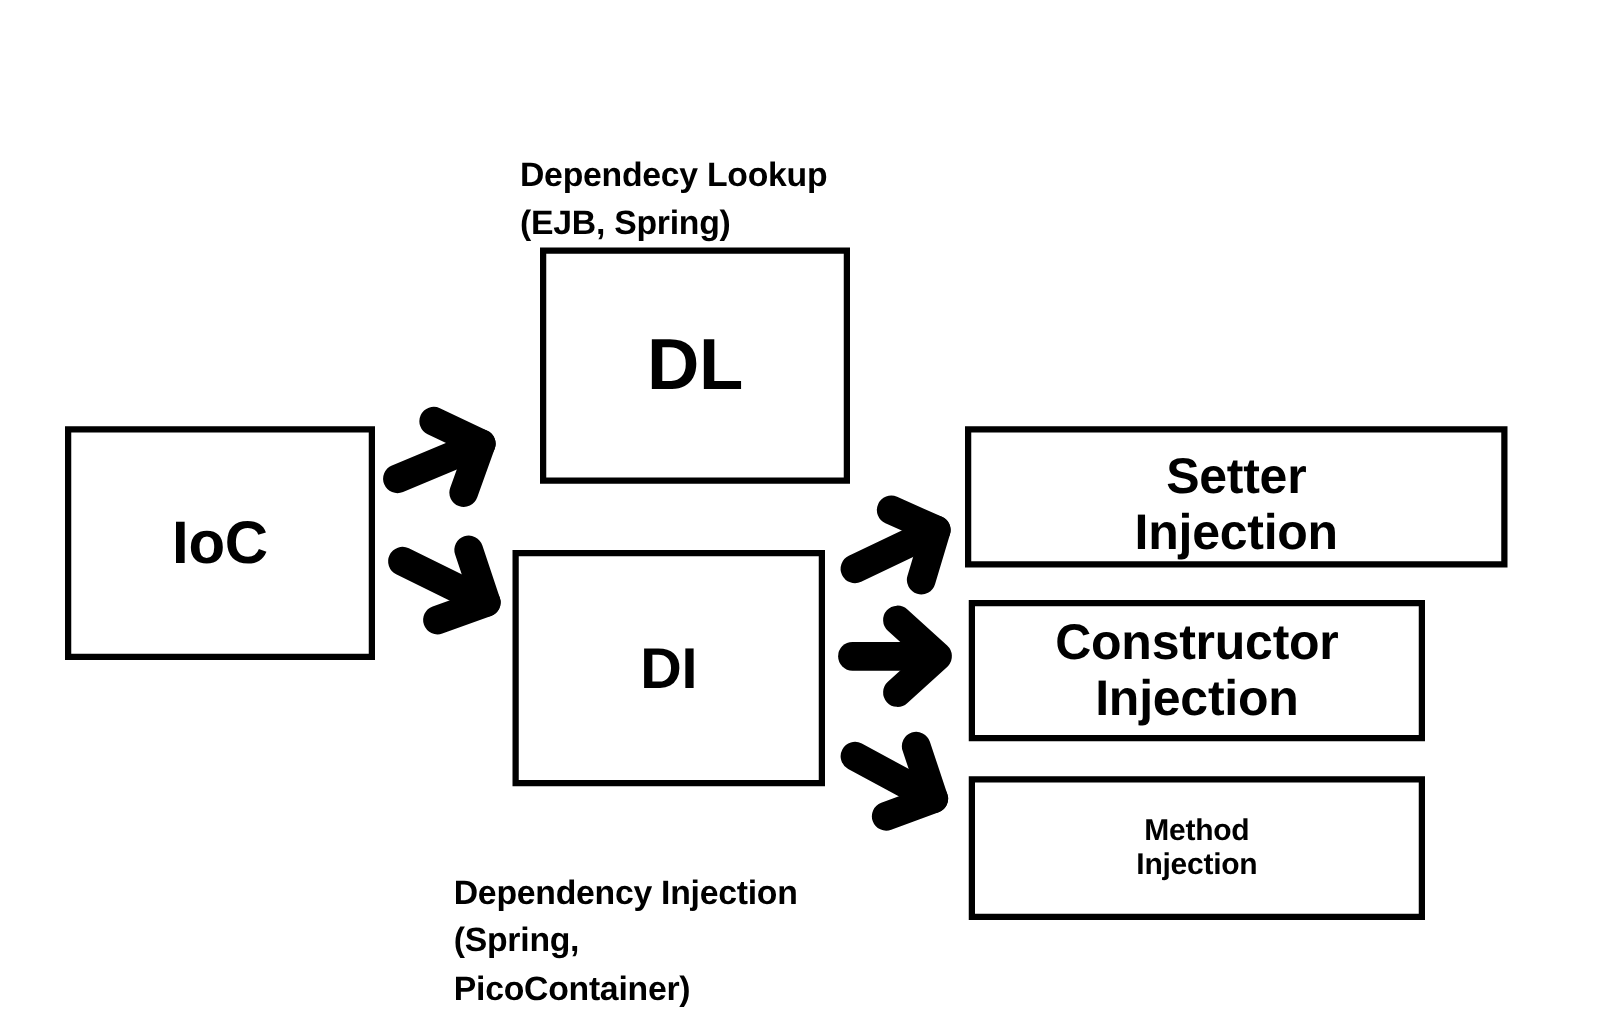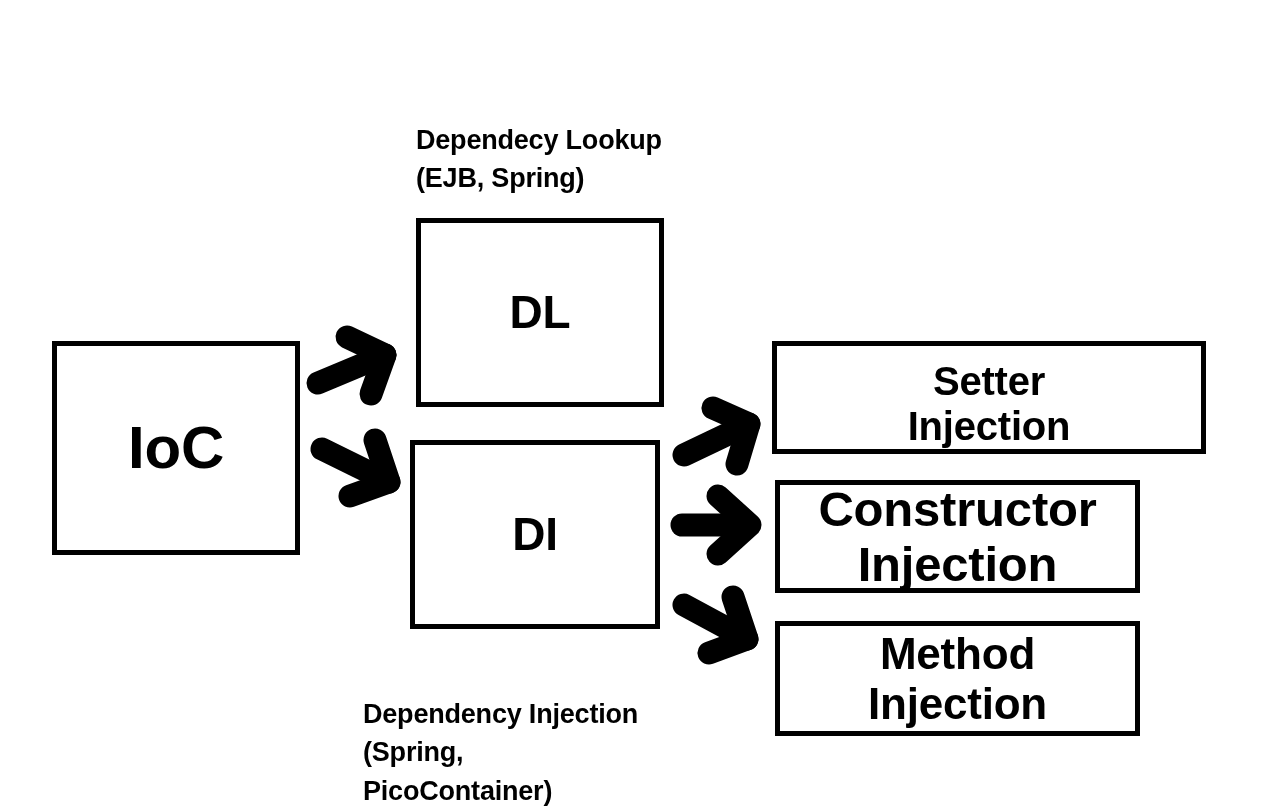--- a/index.html
+++ b/index.html
@@ -31,49 +31,48 @@
     text-align: center;
     color: #000000;
     font-weight: bold;
     line-height: 1.12;
     letter-spacing: -0.2px;
   }
 
   
   #node-ioc {
     left: 52px;  top: 341px;
-    width: 248px; height: 214px;
-    font-size: 60px;
+    width: 248px; height: 187px;
+    font-size: 48px;
   }
   #node-dl {
-    left: 416px; top: 198px;
+    left: 432px; top: 198px;
     width: 248px; height: 189px;
-    font-size: 46px;
-    margin-top: 20px;
+    font-size: 58px;
   }
   #node-di {
     left: 410px; top: 440px;
     width: 250px; height: 189px;
     font-size: 46px;
   }
   #node-setter {
     left: 772px; top: 341px;
     width: 434px; height: 113px;
     font-size: 40px;
     align-items: flex-end;
   }
   #node-constructor {
     left: 775px; top: 480px;
     width: 365px; height: 113px;
-    font-size: 49px;
+    font-size: 40px;
   }
   #node-method {
     left: 775px; top: 621px;
     width: 365px; height: 115px;
-    font-size: 44px;
+    font-size: 24px;
   }
 
   .node-label {
     display: block;
     white-space: pre-line;
   }
 
   
   .caption {
     position: absolute;

